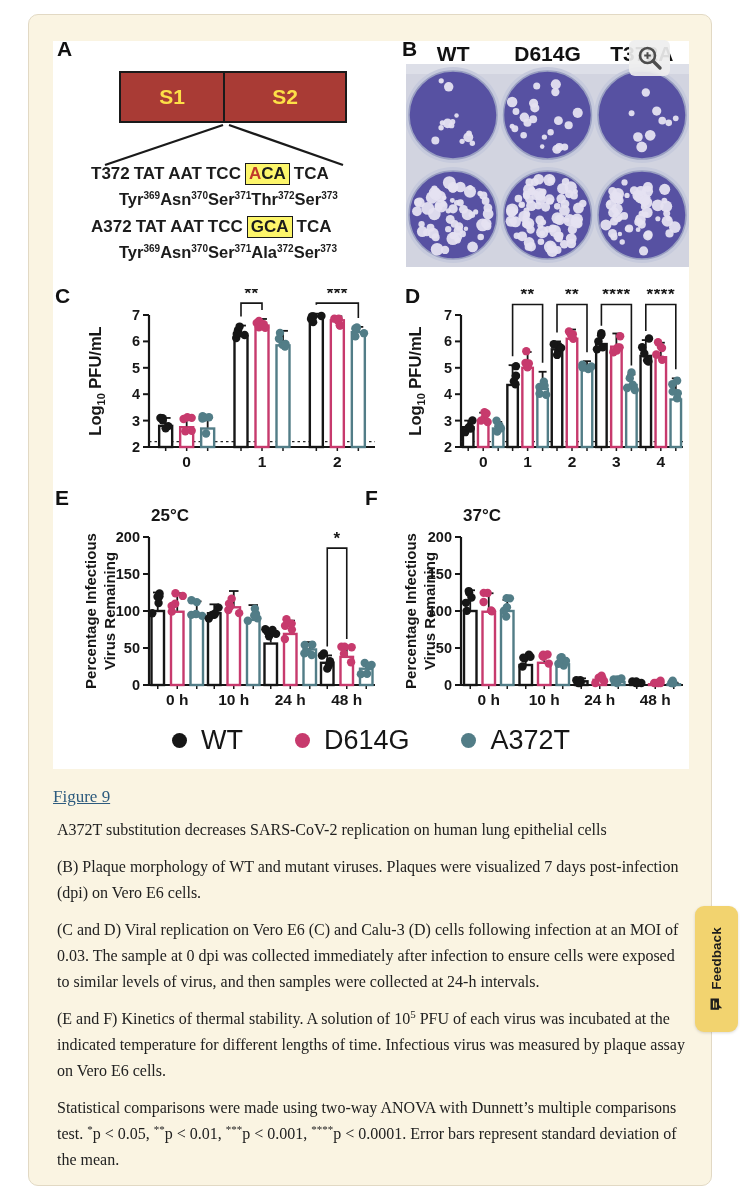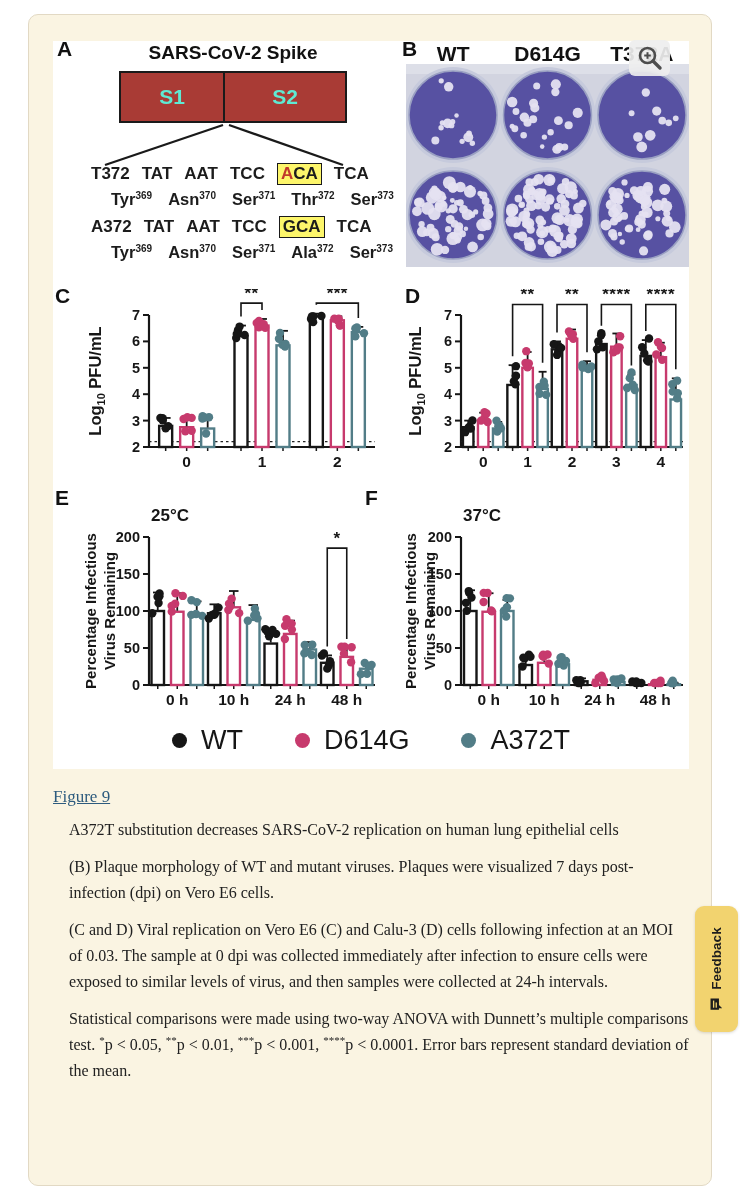--- a/index.html
+++ b/index.html
@@ -4,63 +4,62 @@
 <style>
   html,body{margin:0;padding:0;background:#ffffff;}
   body{width:740px;height:1200px;position:relative;font-family:"Liberation Sans",sans-serif;overflow:hidden;}
   .card{position:absolute;left:28px;top:14px;width:684px;height:1172px;background:#faf4e2;
         border:1px solid #e2d9c4;border-radius:10px;box-sizing:border-box;}
   .figure-panel{position:absolute;left:24px;top:26px;width:636px;height:728px;background:#ffffff;}
   .panel-letter{position:absolute;font-size:21px;font-weight:bold;color:#111;}
   
   .pa-title{position:absolute;left:56px;top:1px;width:248px;text-align:center;font-size:19px;font-weight:600;color:#111;}
   .pa-box{position:absolute;left:66px;top:30px;width:228px;height:52px;display:flex;border:2.5px solid #1a1a1a;box-sizing:border-box;background:#a93b35;}
-  .pa-cell{display:flex;align-items:center;justify-content:center;font-size:21px;font-weight:600;color:#5eead4;}
+  .pa-cell{display:flex;align-items:center;justify-content:center;font-size:21px;font-weight:600;color:#fde047;}
   .pa-cell.s1{width:104px;border-right:2.5px solid #1a1a1a;box-sizing:border-box;}
   .pa-cell.s2{flex:1;}
   .pa-wedge{position:absolute;left:0;top:0;pointer-events:none;}
   .seq-rows{position:absolute;left:38px;top:122px;width:290px;}
-  .seq-row{display:flex;align-items:baseline;gap:12px;font-size:17px;font-weight:600;color:#1c1c1c;height:27px;}
-  .seq-row.aa{margin-left:20px;gap:16px;font-size:16.5px;height:26px;}
+  .seq-row{display:flex;align-items:baseline;gap:4px;font-size:17px;font-weight:600;color:#1c1c1c;height:27px;}
+  .seq-row.aa{margin-left:28px;gap:0;font-size:16.5px;height:26px;}
   .seq-hl{background:#fdf66b;border:1.8px solid #1a1a1a;padding:0 3px;line-height:20px;}
   .seq-red{color:#c0392b;}
   .seq-sup{font-size:10px;vertical-align:super;line-height:0;}
   
   .pb-labels{position:absolute;left:353px;top:1px;width:283px;display:flex;}
   .pb-labels span{flex:1;text-align:center;font-size:21px;font-weight:600;color:#111;}
   .pb-photo{position:absolute;left:353px;top:23px;width:283px;height:203px;}
   .zoom-btn{position:absolute;left:576px;top:-1px;width:41px;height:36px;background:rgba(238,238,238,0.92);
             border:none;border-radius:6px;display:flex;align-items:center;justify-content:center;cursor:pointer;z-index:5;}
   
   .chart{position:absolute;}
   
   .legend-row{position:absolute;left:0;top:684px;width:100%;display:flex;justify-content:center;align-items:center;gap:52px;}
   .legend-item{display:flex;align-items:center;gap:14px;font-size:27px;font-weight:500;color:#161616;}
   .legend-dot{width:15px;height:15px;border-radius:50%;display:inline-block;}
   
   .figure-link{position:absolute;left:24px;top:772px;font-family:"Liberation Serif",serif;font-size:17px;color:#2d5b7e;text-decoration:underline;cursor:pointer;}
   .caption{position:absolute;left:24px;top:802px;width:636px;font-family:"Liberation Serif",serif;font-size:16px;line-height:26px;color:#212121;}
-  .caption p{margin:0 0 11px 16px;}
+  .caption p{margin:0 0 11px 4px;}
   .caption sup{font-size:11px;line-height:0;}
   
   .feedback-btn{position:absolute;left:695px;top:906px;width:43px;height:126px;background:#f2d36f;border:none;
                 border-radius:9px;display:flex;align-items:center;justify-content:center;cursor:pointer;z-index:10;
                 box-shadow:0 1px 3px rgba(0,0,0,0.15);}
   .fb-inner{transform:rotate(-90deg);display:flex;align-items:center;gap:7px;white-space:nowrap;}
   .fb-label{font-size:13.5px;font-weight:bold;color:#1d1d1d;}
 </style>
 </head>
 <body>
 
 <div class="card">
 
   <div class="figure-panel">
 
     <div class="panel-letter" style="left:4px;top:-4px;">A</div>
-    <div class="pa-title">SARS-CoV-2 Spike</div>
     <div class="pa-box">
       <div class="pa-cell s1">S1</div>
       <div class="pa-cell s2">S2</div>
     </div>
     <svg class="pa-wedge" width="320" height="240">
       <line x1="170" y1="84" x2="52" y2="124" stroke="#1a1a1a" stroke-width="2.3"></line>
       <line x1="176" y1="84" x2="290" y2="124" stroke="#1a1a1a" stroke-width="2.3"></line>
     </svg>
     <div class="seq-rows" id="seqRows">
         <div class="seq-row">
@@ -916,20 +915,21 @@
         </div>
       </div>
   </div>
 
   <a class="figure-link">Figure 9</a>
 
   <div class="caption" id="captionBlock">
       <p>A372T substitution decreases SARS-CoV-2 replication on human lung epithelial cells</p>
       <p>(B) Plaque morphology of WT and mutant viruses. Plaques were visualized 7 days post-infection (dpi) on Vero E6 cells.</p>
       <p>(C and D) Viral replication on Vero E6 (C) and Calu-3 (D) cells following infection at an MOI of 0.03. The sample at 0 dpi was collected immediately after infection to ensure cells were exposed to similar levels of virus, and then samples were collected at 24-h intervals.</p>
+      <p>(E and F) Kinetics of thermal stability. A solution of 10<sup>5</sup> PFU of each virus was incubated at the indicated temperature for different lengths of time. Infectious virus was measured by plaque assay on Vero E6 cells.</p>
       <p>Statistical comparisons were made using two-way ANOVA with Dunnett’s multiple comparisons test. <sup>*</sup>p &lt; 0.05, <sup>**</sup>p &lt; 0.01, <sup>***</sup>p &lt; 0.001, <sup>****</sup>p &lt; 0.0001. Error bars represent standard deviation of the mean.</p>
     </div>
 </div>
 
 <button class="feedback-btn">
   <span class="fb-inner">
     <svg width="15" height="15" viewBox="0 0 16 16">
       <path d="M2 2 h12 v9 h-7 l-3.5 3.5 v-3.5 h-1.5 z" fill="#1d1d1d"></path>
       <rect x="4.2" y="4.6" width="7.6" height="1.4" fill="#f2d36f"></rect>
       <rect x="4.2" y="7.4" width="5.6" height="1.4" fill="#f2d36f"></rect>

